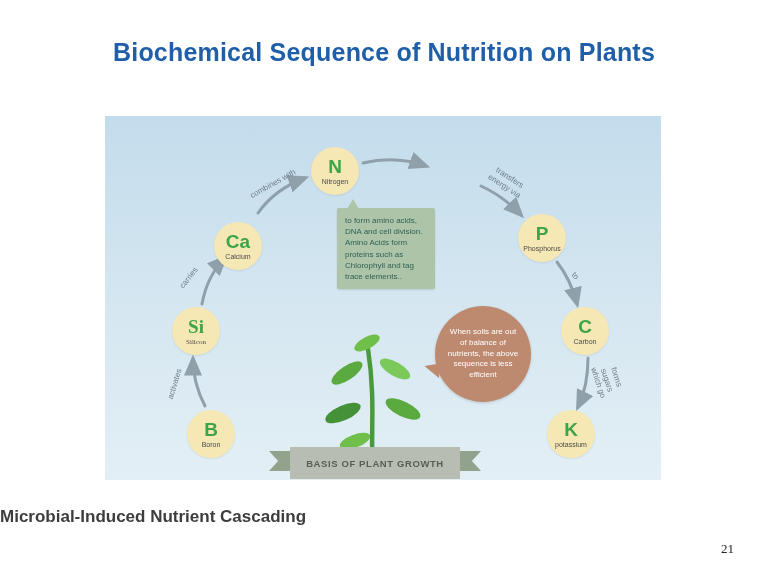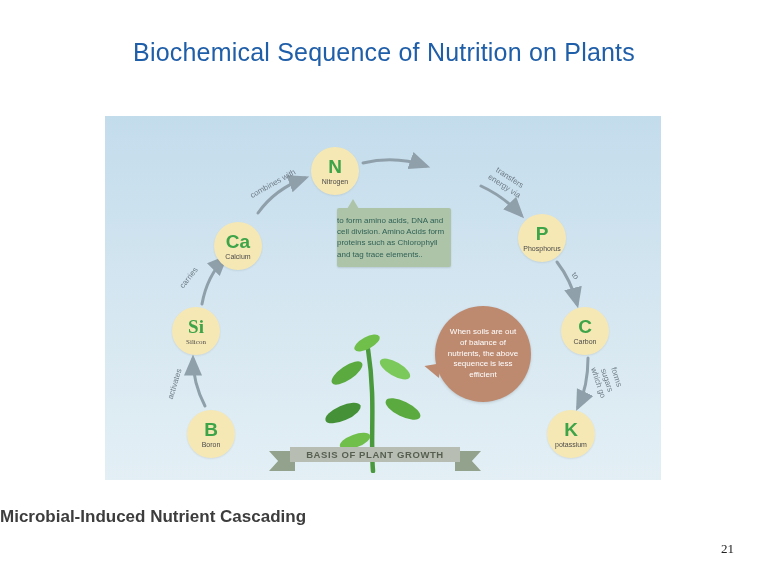--- a/index.html
+++ b/index.html
@@ -7,21 +7,21 @@
   body {
     background:#ffffff;
     font-family:"Liberation Sans", sans-serif;
     position:relative;
     overflow:hidden;
   }
   .slide { position:absolute; inset:0; }
 
   .title {
     position:absolute; top:38px; left:0; width:100%;
-    text-align:center; font-size:25px; font-weight:normal;
+    text-align:center; font-size:25px; font-weight:bold;
     color:#1f5ea8; letter-spacing:0.2px;
   }
 
   .diagram {
     position:absolute; left:105px; top:116px; width:556px; height:364px;
     background:linear-gradient(180deg,#c3dcec 0%,#d6e7f1 55%,#e3eff5 100%);
   }
 
   .arrows-svg, .plant-svg { position:absolute; }
   .arrows-svg { left:0; top:0; }
@@ -37,23 +37,23 @@
   .el-symbol { font-size:19px; font-weight:bold; color:#3da44a; line-height:1; }
   .el-name { font-size:7px; color:#4a4a4a; margin-top:2px; }
 
   .flow-label {
     position:absolute; font-size:8px; color:#6f7d87;
     text-align:center; line-height:1.2; white-space:nowrap;
   }
   .flow-label.wrap { white-space:normal; }
 
   .note-green {
-    position:absolute; left:232px; top:92px; width:114px;
+    position:absolute; left:232px; top:92px; width:98px;
     background:#aec4a8; color:#2f6156; font-size:8px; line-height:1.4;
-    padding:7px 0; border-radius:2px;
+    padding:7px 8px; border-radius:2px;
     box-shadow:0 1px 2px rgba(0,0,0,0.12);
   }
   .note-green-tail {
     position:absolute; top:-9px; left:10px; width:0; height:0;
     border-left:6px solid transparent; border-right:6px solid transparent;
     border-bottom:10px solid #aec4a8;
   }
 
   .note-soil {
     position:absolute; left:330px; top:190px; width:96px; height:96px;
@@ -63,21 +63,21 @@
     box-shadow:0 1px 3px rgba(0,0,0,0.15);
   }
   .note-soil-tail {
     position:absolute; left:-11px; top:56px; width:0; height:0;
     border-right:16px solid #bd8a70;
     border-top:5px solid transparent; border-bottom:10px solid transparent;
     transform:rotate(8deg);
   }
 
   .ribbon-body {
-    position:absolute; left:185px; top:331px; width:170px; height:15px;
+    position:absolute; left:185px; top:331px; width:170px; height:32px;
     background:#b7bdb3; color:#565f50; font-size:9.5px; font-weight:bold;
     letter-spacing:0.6px; display:flex; align-items:center; justify-content:center;
     z-index:2;
   }
   .ribbon-tail {
     position:absolute; top:335px; width:26px; height:20px; background:#93a28c; z-index:1;
   }
   .ribbon-tail.left  { left:164px; clip-path:polygon(0 0,100% 0,100% 100%,0 100%,35% 50%); }
   .ribbon-tail.right { left:350px; clip-path:polygon(0 0,100% 0,65% 50%,100% 100%,0 100%); }
 

